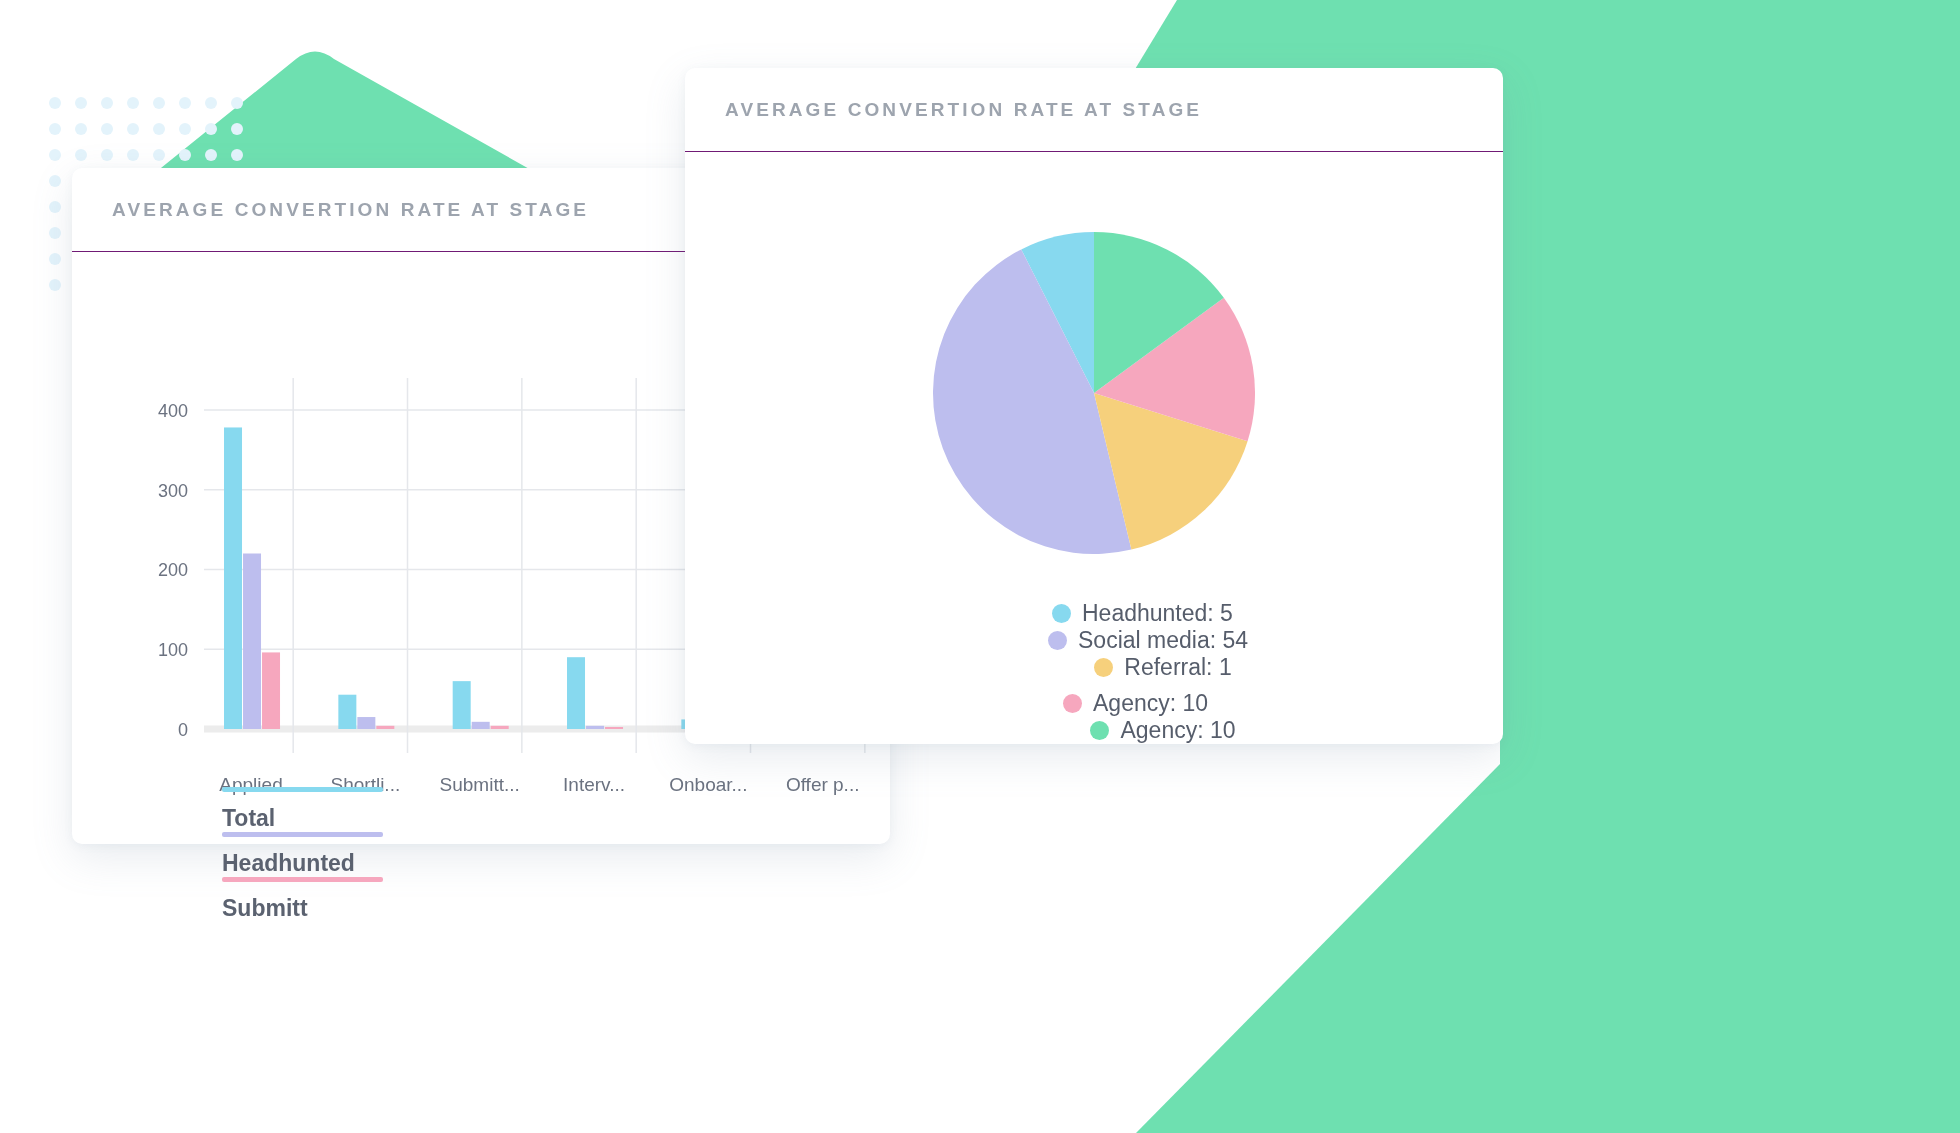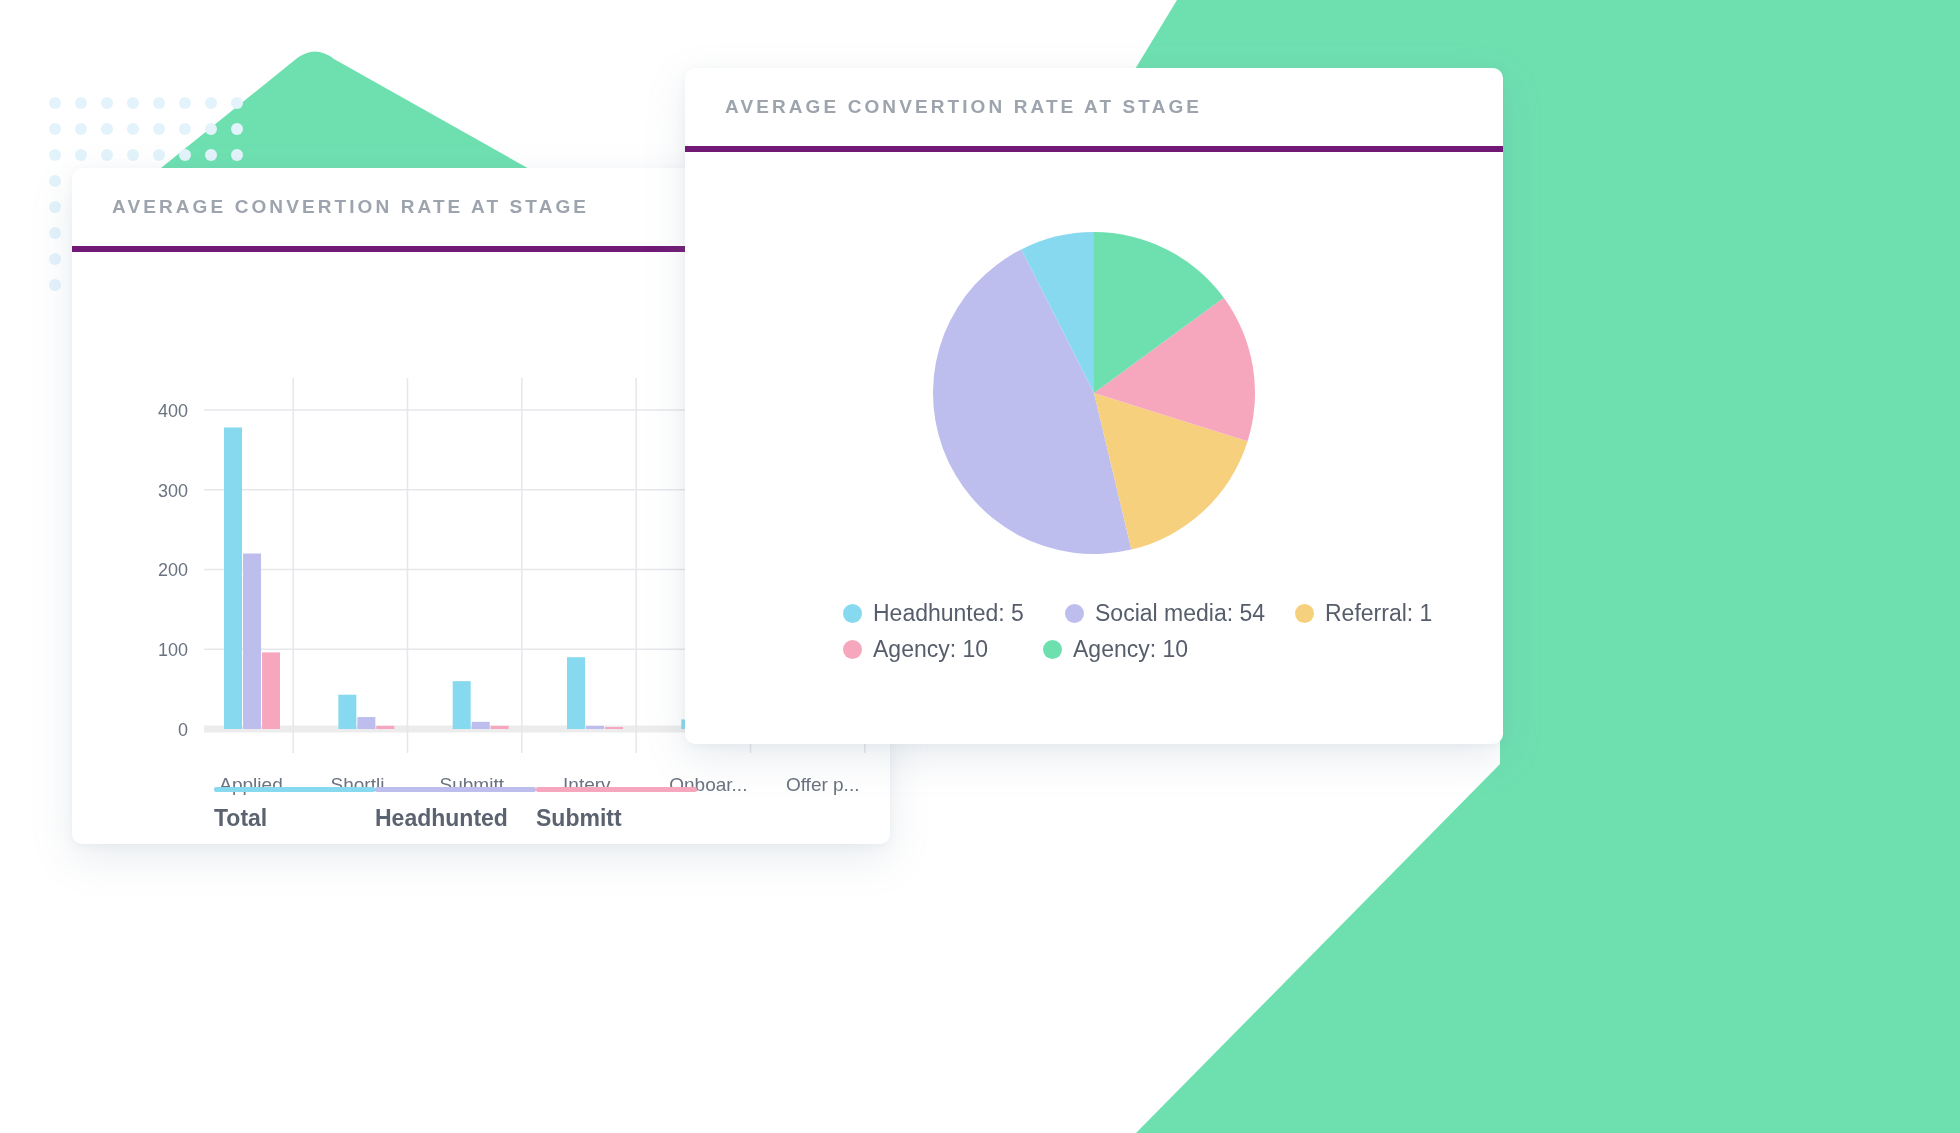--- a/index.html
+++ b/index.html
@@ -38,21 +38,21 @@
   .card {
     position: absolute;
     background: #ffffff;
     border-radius: 10px;
     box-shadow: 0 14px 42px rgba(120,135,160,0.16), 0 2px 8px rgba(120,135,160,0.08);
   }
   .card-header {
     height: 84px;
     display: flex;
     align-items: center;
-    border-bottom: 6px solid #701a75;
+    border-bottom: 1px solid #701a75;
     box-sizing: border-box;
   }
   .card-title {
     font-size: 19px;
     letter-spacing: 3.1px;
     font-weight: bold;
     color: #9da4ae;
     white-space: nowrap;
   }
   .card-body {
@@ -94,23 +94,24 @@
   }
   .tick-label {
     font-size: 18px;
     fill: #6b7280;
     font-family: "Liberation Sans", sans-serif;
   }
 
   
   #bar-legend {
     position: absolute;
-    left: 142px;
+    left: 150px;
     top: 535px;
     display: flex;
+    flex-direction: column;
   }
   .bl-item { width: 161px; }
   .bl-swatch { height: 5px; border-radius: 2px; width: 100%; }
   .bl-label {
     margin-top: 13px;
     font-size: 23px;
     font-weight: bold;
     color: #5b6270;
     white-space: nowrap;
   }
@@ -127,21 +128,21 @@
     top: 80px;
     width: 322px;
     height: 322px;
   }
   #pie-legend {
     position: absolute;
     left: 158px;
     top: 448px;
     width: 640px;
   }
-  .pl-row { display: flex; align-items: center; margin-bottom: 9px; }
+  .pl-row { display: flex; align-items: center; margin-bottom: 9px; flex-direction: column; }
   .pl-item { display: flex; align-items: center; white-space: nowrap; }
   .pl-dot {
     width: 19px; height: 19px; border-radius: 50%;
     margin-right: 11px; flex: none;
   }
   .pl-text {
     font-size: 23px;
     color: #565d6b;
     font-weight: normal;
   }

